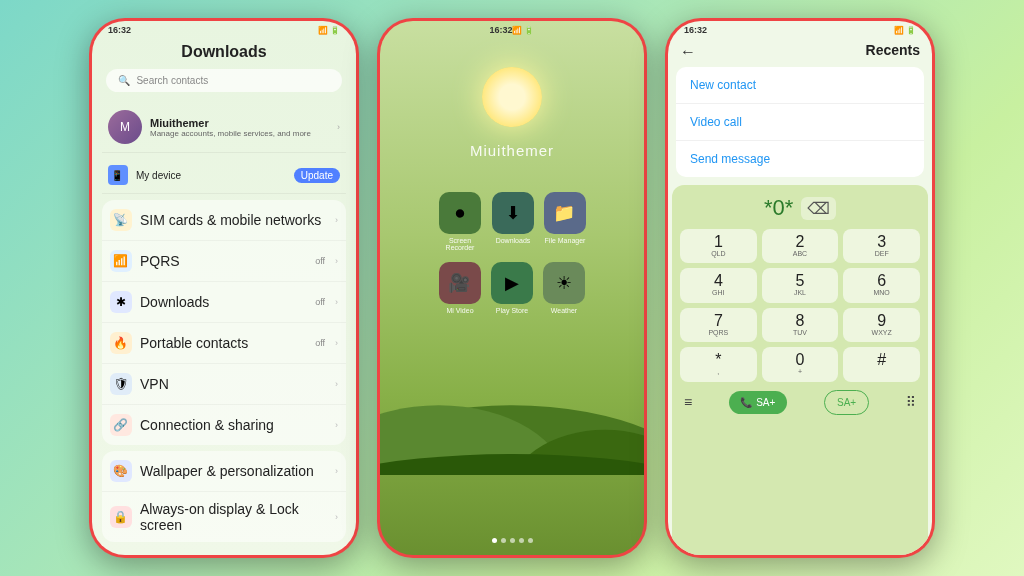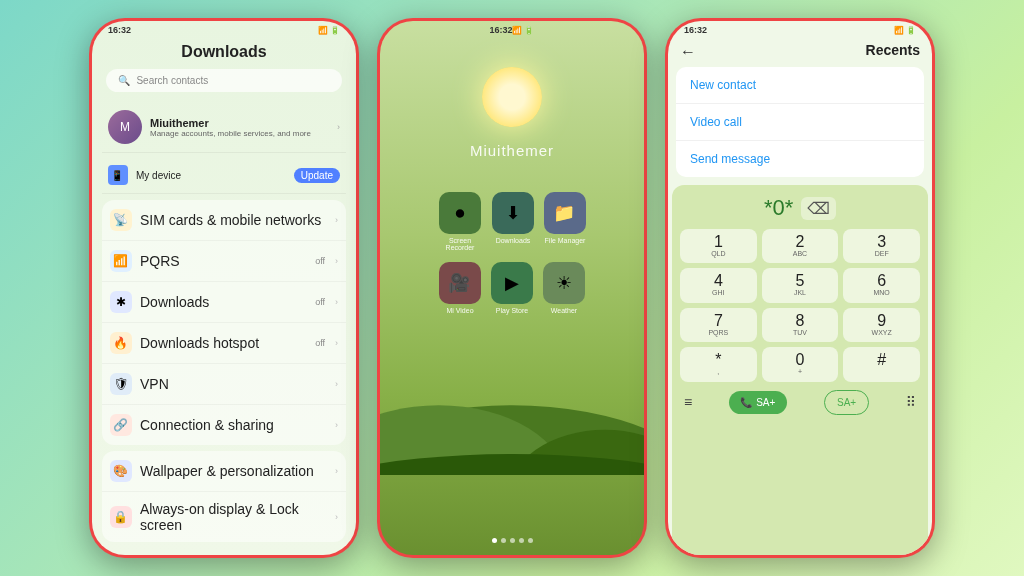--- a/index.html
+++ b/index.html
@@ -411,21 +411,21 @@
             <span class="chevron-small">›</span>
           </div>
           <div class="setting-item">
             <div class="setting-icon" style="background:#e0e8ff;">✱</div>
             <span class="setting-label">Downloads</span>
             <span class="setting-value">off</span>
             <span class="chevron-small">›</span>
           </div>
           <div class="setting-item">
             <div class="setting-icon" style="background:#fff0d0;">🔥</div>
-            <span class="setting-label">Downloads hotspot</span>
+            <span class="setting-label">Portable contacts</span>
             <span class="setting-value">off</span>
             <span class="chevron-small">›</span>
           </div>
           <div class="setting-item">
             <div class="setting-icon" style="background:#e0ecf8;">🛡</div>
             <span class="setting-label">VPN</span>
             <span class="chevron-small">›</span>
           </div>
           <div class="setting-item">
             <div class="setting-icon" style="background:#ffe8e0;">🔗</div>

